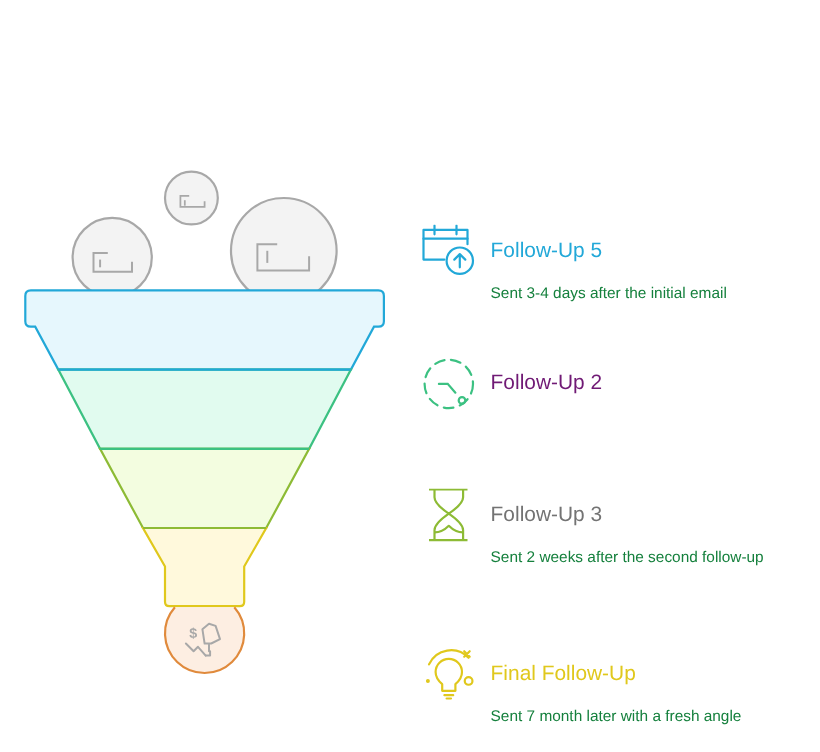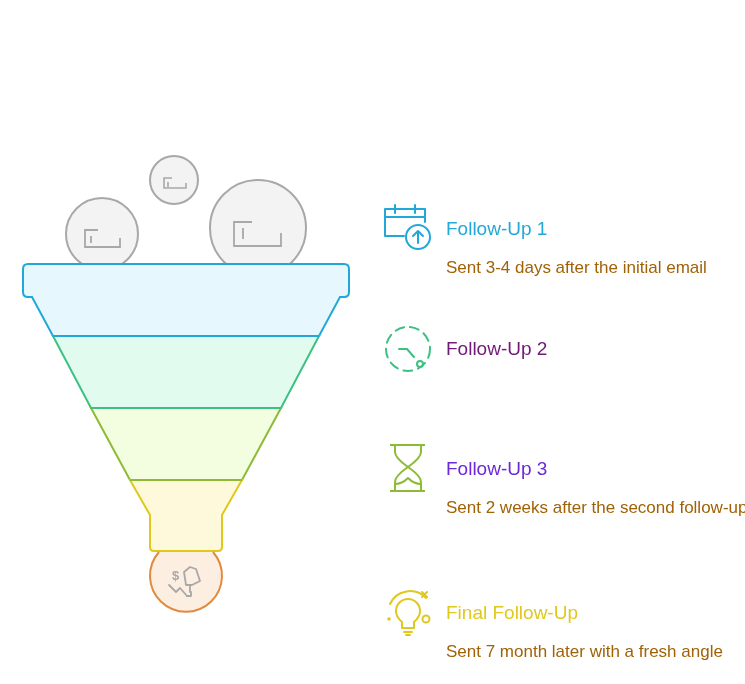--- a/index.html
+++ b/index.html
@@ -1,21 +1,21 @@
 <!DOCTYPE html>
 <html><head>
 <meta charset="utf-8">
 <style>
   html, body { margin: 0; padding: 0; background: #ffffff; }
   body { width: 745px; height: 684px; position: relative; overflow: hidden; font-family: "Liberation Sans", sans-serif; }
   .funnel { position: absolute; left: 0; top: 0; width: 360px; height: 684px; }
   .step { position: absolute; left: 380px; width: 360px; height: 80px; }
   .step .icon { position: absolute; left: 0; top: 0; width: 56px; height: 56px; }
   .step .title { position: absolute; left: 66px; top: 14px; font-size: 19px; white-space: nowrap; }
-  .step .desc { position: absolute; left: 66px; top: 54px; font-size: 17px; color: #a16207; white-space: nowrap; }
+  .step .desc { position: absolute; left: 66px; top: 54px; font-size: 14px; color: #15803d; white-space: nowrap; }
 </style>
 </head>
 <body>
 
 <svg class="funnel" viewBox="0 0 360 684" xmlns="http://www.w3.org/2000/svg">
 
   <g>
     <circle cx="174" cy="180" r="24" fill="#f3f3f3" stroke="#a8a8a8" stroke-width="2"></circle>
     <g fill="none" stroke="#a8a8a8" stroke-width="1.6">
       <path d="M172 178 h-8 v10 h22 v-5"></path>
@@ -62,41 +62,41 @@
 </svg>
 
 <div class="step" style="top:204px;">
   <svg class="icon" viewBox="0 0 56 56" fill="none" stroke="#22a8d8" stroke-width="2" stroke-linecap="round" stroke-linejoin="round">
     <path d="M24 32 H5 V5 H45 V18"></path>
     <path d="M5 13 H45"></path>
     <path d="M15 1 V9 M35 1 V9"></path>
     <circle cx="38" cy="33" r="12"></circle>
     <path d="M38 39 V27 M33 32 L38 27 L43 32"></path>
   </svg>
-  <div class="title" style="color:#22a8d8;">Follow-Up 1</div>
+  <div class="title" style="color:#22a8d8;">Follow-Up 5</div>
   <div class="desc">Sent 3-4 days after the initial email</div>
 </div>
 
 <div class="step" style="top:324px;">
   <svg class="icon" viewBox="0 0 56 56" fill="none" stroke="#3cc182" stroke-width="2" stroke-linecap="round">
     <circle cx="28" cy="25" r="22" stroke-dasharray="9 6"></circle>
     <path d="M19 25 H27 L34 33"></path>
     <circle cx="40" cy="40" r="3"></circle>
   </svg>
   <div class="title" style="color:#701a75;">Follow-Up 2</div>
 </div>
 
 <div class="step" style="top:444px;">
   <svg class="icon" viewBox="0 0 56 56" fill="none" stroke="#8dbb35" stroke-width="2" stroke-linejoin="round">
     <path d="M10 1 H45 M10 47 H45"></path>
     <path d="M15 1 V8 Q15 14 28 23 Q41 14 41 8 V1"></path>
     <path d="M15 47 V38 Q15 32 28 23 Q41 32 41 38 V47"></path>
     <path d="M15 40 Q22 40 28 34 Q34 40 41 40"></path>
   </svg>
-  <div class="title" style="color:#6d28d9;">Follow-Up 3</div>
+  <div class="title" style="color:#737373;">Follow-Up 3</div>
   <div class="desc">Sent 2 weeks after the second follow-up</div>
 </div>
 
 <div class="step" style="top:588px;">
   <svg class="icon" viewBox="0 0 56 56" fill="none" stroke="#e0c81c" stroke-width="2" stroke-linecap="round" stroke-linejoin="round">
     <path d="M10 16 A22 22 0 0 1 46 10"></path>
     <path d="M42 4 L47 9 M47 4 L42 9"></path>
     <circle cx="9" cy="31" r="0.8"></circle>
     <circle cx="46" cy="31" r="3.5"></circle>
     <path d="M22 34 Q16 29 16 23 A12 12 0 0 1 40 23 Q40 29 34 34 V40 H22 Z"></path>

